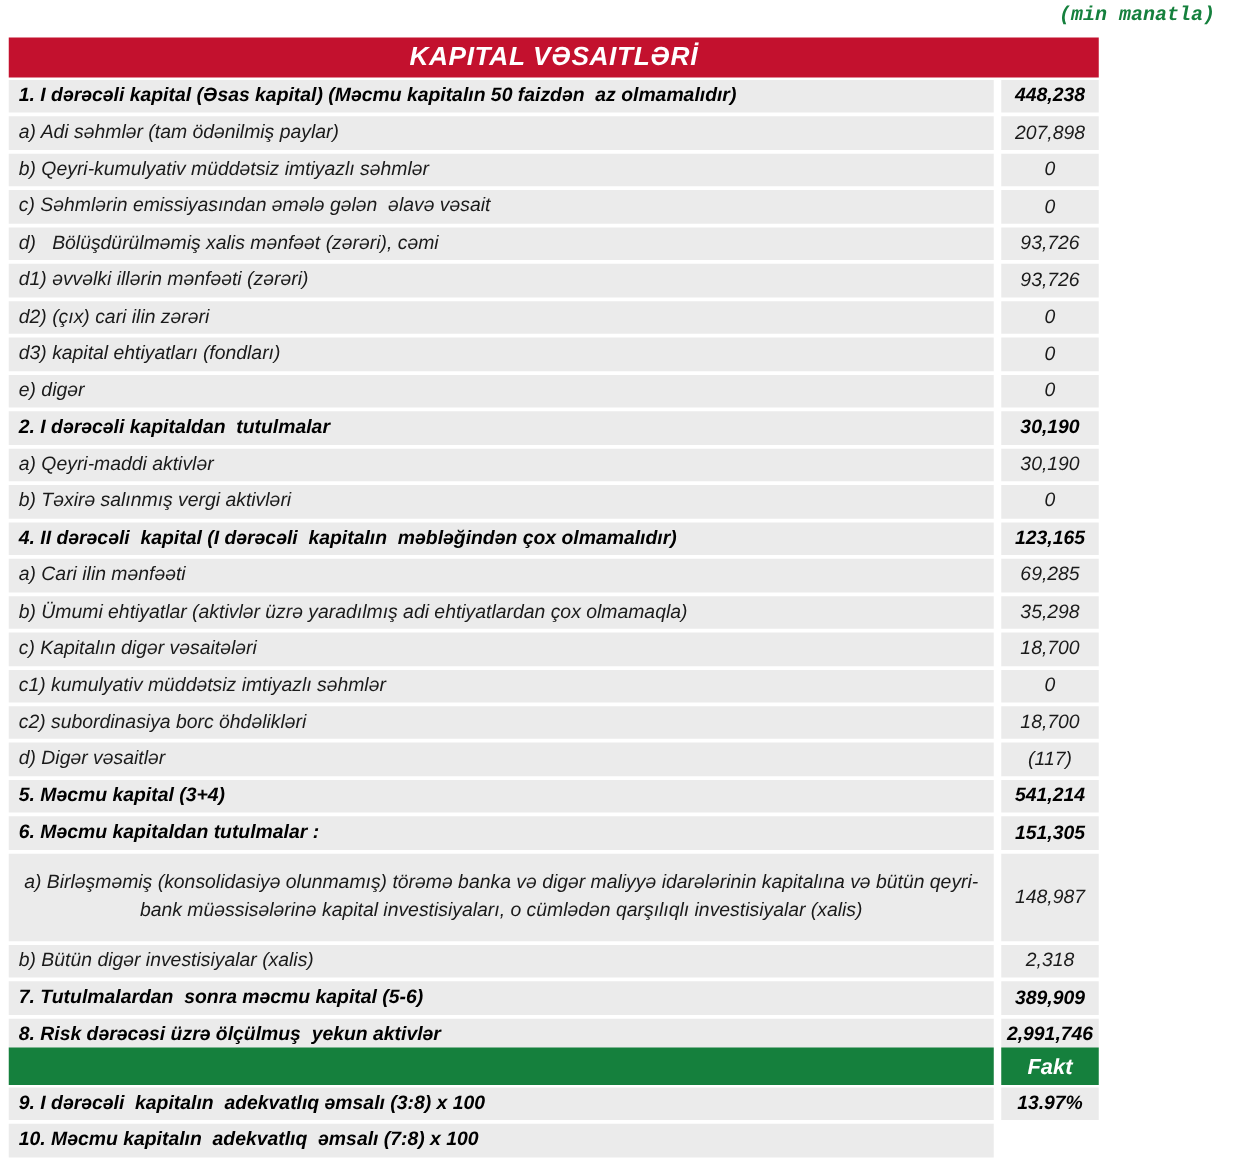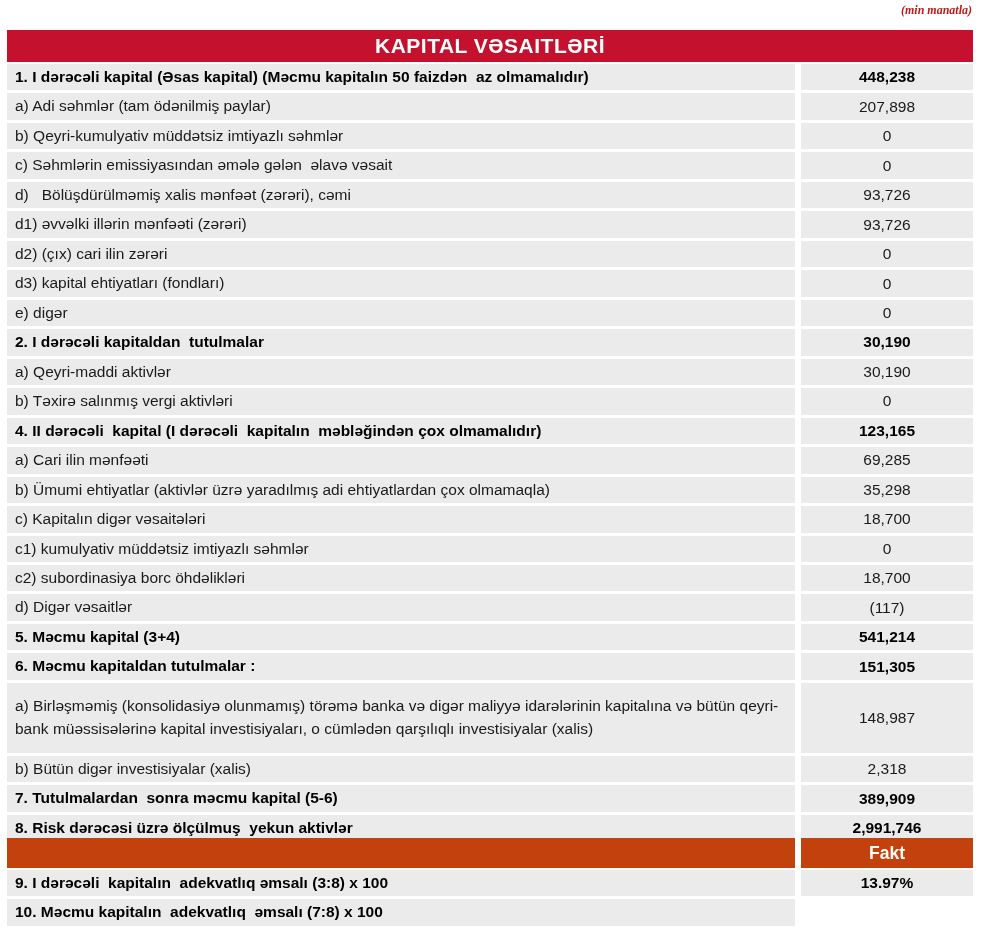--- a/index.html
+++ b/index.html
@@ -10,45 +10,46 @@
     height: 932px;
     background: #ffffff;
     font-family: "Liberation Sans", sans-serif;
     color: #1a1a1a;
     overflow: hidden;
   }
   .note {
     position: absolute;
     top: 3px;
     right: 28px;
-    font-family: Liberation Serif, serif;
+    font-family: Liberation Mono, monospace;
     font-style: italic;
     font-weight: bold;
-    font-size: 12px;
-    color: #b91c1c;
+    font-size: 16px;
+    color: #15803d;
   }
   .table {
     position: absolute;
     left: 7px;
-    width: 966px;
+    width: 872px;
+    font-style: italic;
   }
   .main-table { top: 30px; }
   .ratio-table { top: 838px; }
   .title-bar {
     background: #c3112e;
     color: #ffffff;
     font-weight: bold;
     font-size: 21px;
     text-align: center;
     height: 32px;
     line-height: 32px;
     letter-spacing: 0.5px;
     margin-bottom: 1px;
   }
-  .row { display: flex; gap: 6px; margin-top: 3px; }
+  .row { display: flex; gap: 6px; margin-top: 3px; text-align: center; }
   .rows-container > .row:first-child { margin-top: 2px; }
   .cell { background: #ebebeb; }
   .cell.label {
     flex: 0 0 788px;
     min-height: 24px;
     display: flex;
     align-items: center;
     padding: 2px 8px 2px 8px;
     font-size: 15.5px;
     white-space: pre-wrap;
@@ -61,21 +62,21 @@
     align-items: center;
     justify-content: center;
     font-size: 15.5px;
   }
   .bold { font-weight: bold; color: #000; }
   .indent { padding-left: 28px; }
   .row.tall .cell.label { min-height: 70px; padding-top: 8px; padding-bottom: 8px; }
   .row.tall .cell.value { min-height: 70px; }
   .header-row { margin-top: 0; }
   .header-row .cell {
-    background: #c2410c;
+    background: #15803d;
     min-height: 30px;
   }
   .header-row .cell.value {
     color: #ffffff;
     font-weight: bold;
     font-size: 17.5px;
   }
 </style>
 </head>
 <body>

